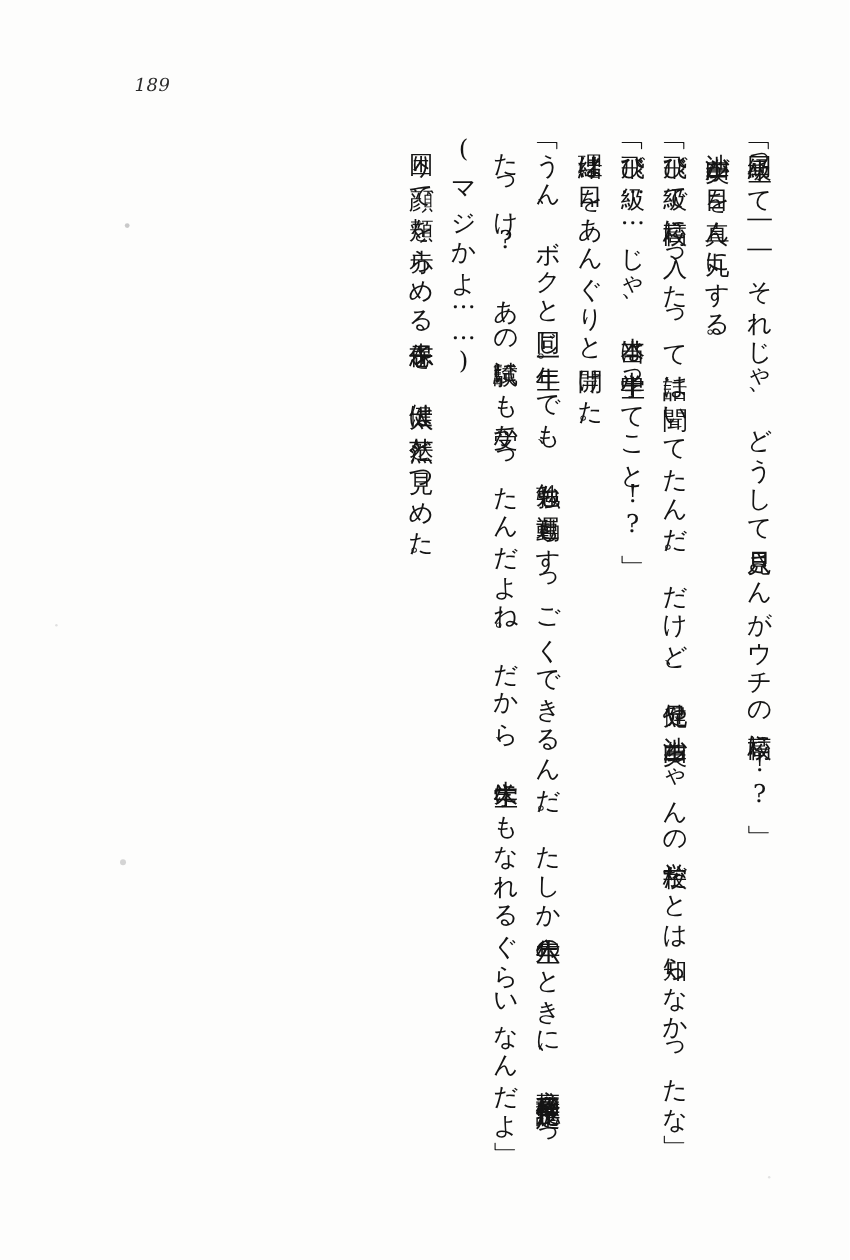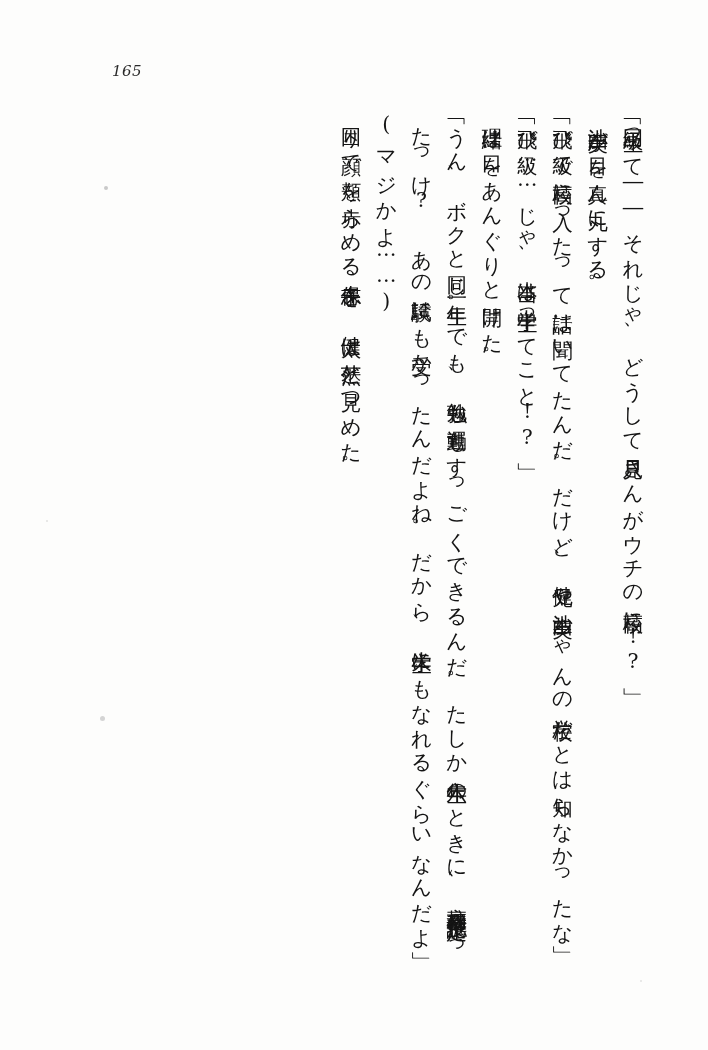--- a/index.html
+++ b/index.html
@@ -59,21 +59,21 @@
     margin: 0;
     padding: 0;
     font-weight: 400;
   }
 </style>
 </head>
 <body>
 
 <div class="page">
 
-  <div class="page-number">165</div>
+  <div class="page-number">189</div>
 
   <div class="speckle s1"></div>
   <div class="speckle s2"></div>
   <div class="speckle s3"></div>
   <div class="speckle s4"></div>
 
   <div class="text-block">
     <p>「同級生って――それじゃ、どうして只見さんがウチの高校に!?」</p>
     <p>沙由美が目を真ん丸にする。</p>
     <p>「飛び級で高校に入ったって話は聞いてたんだ。だけど、健兄や沙由美ちゃんの学校だとは知らなかったな」</p>

